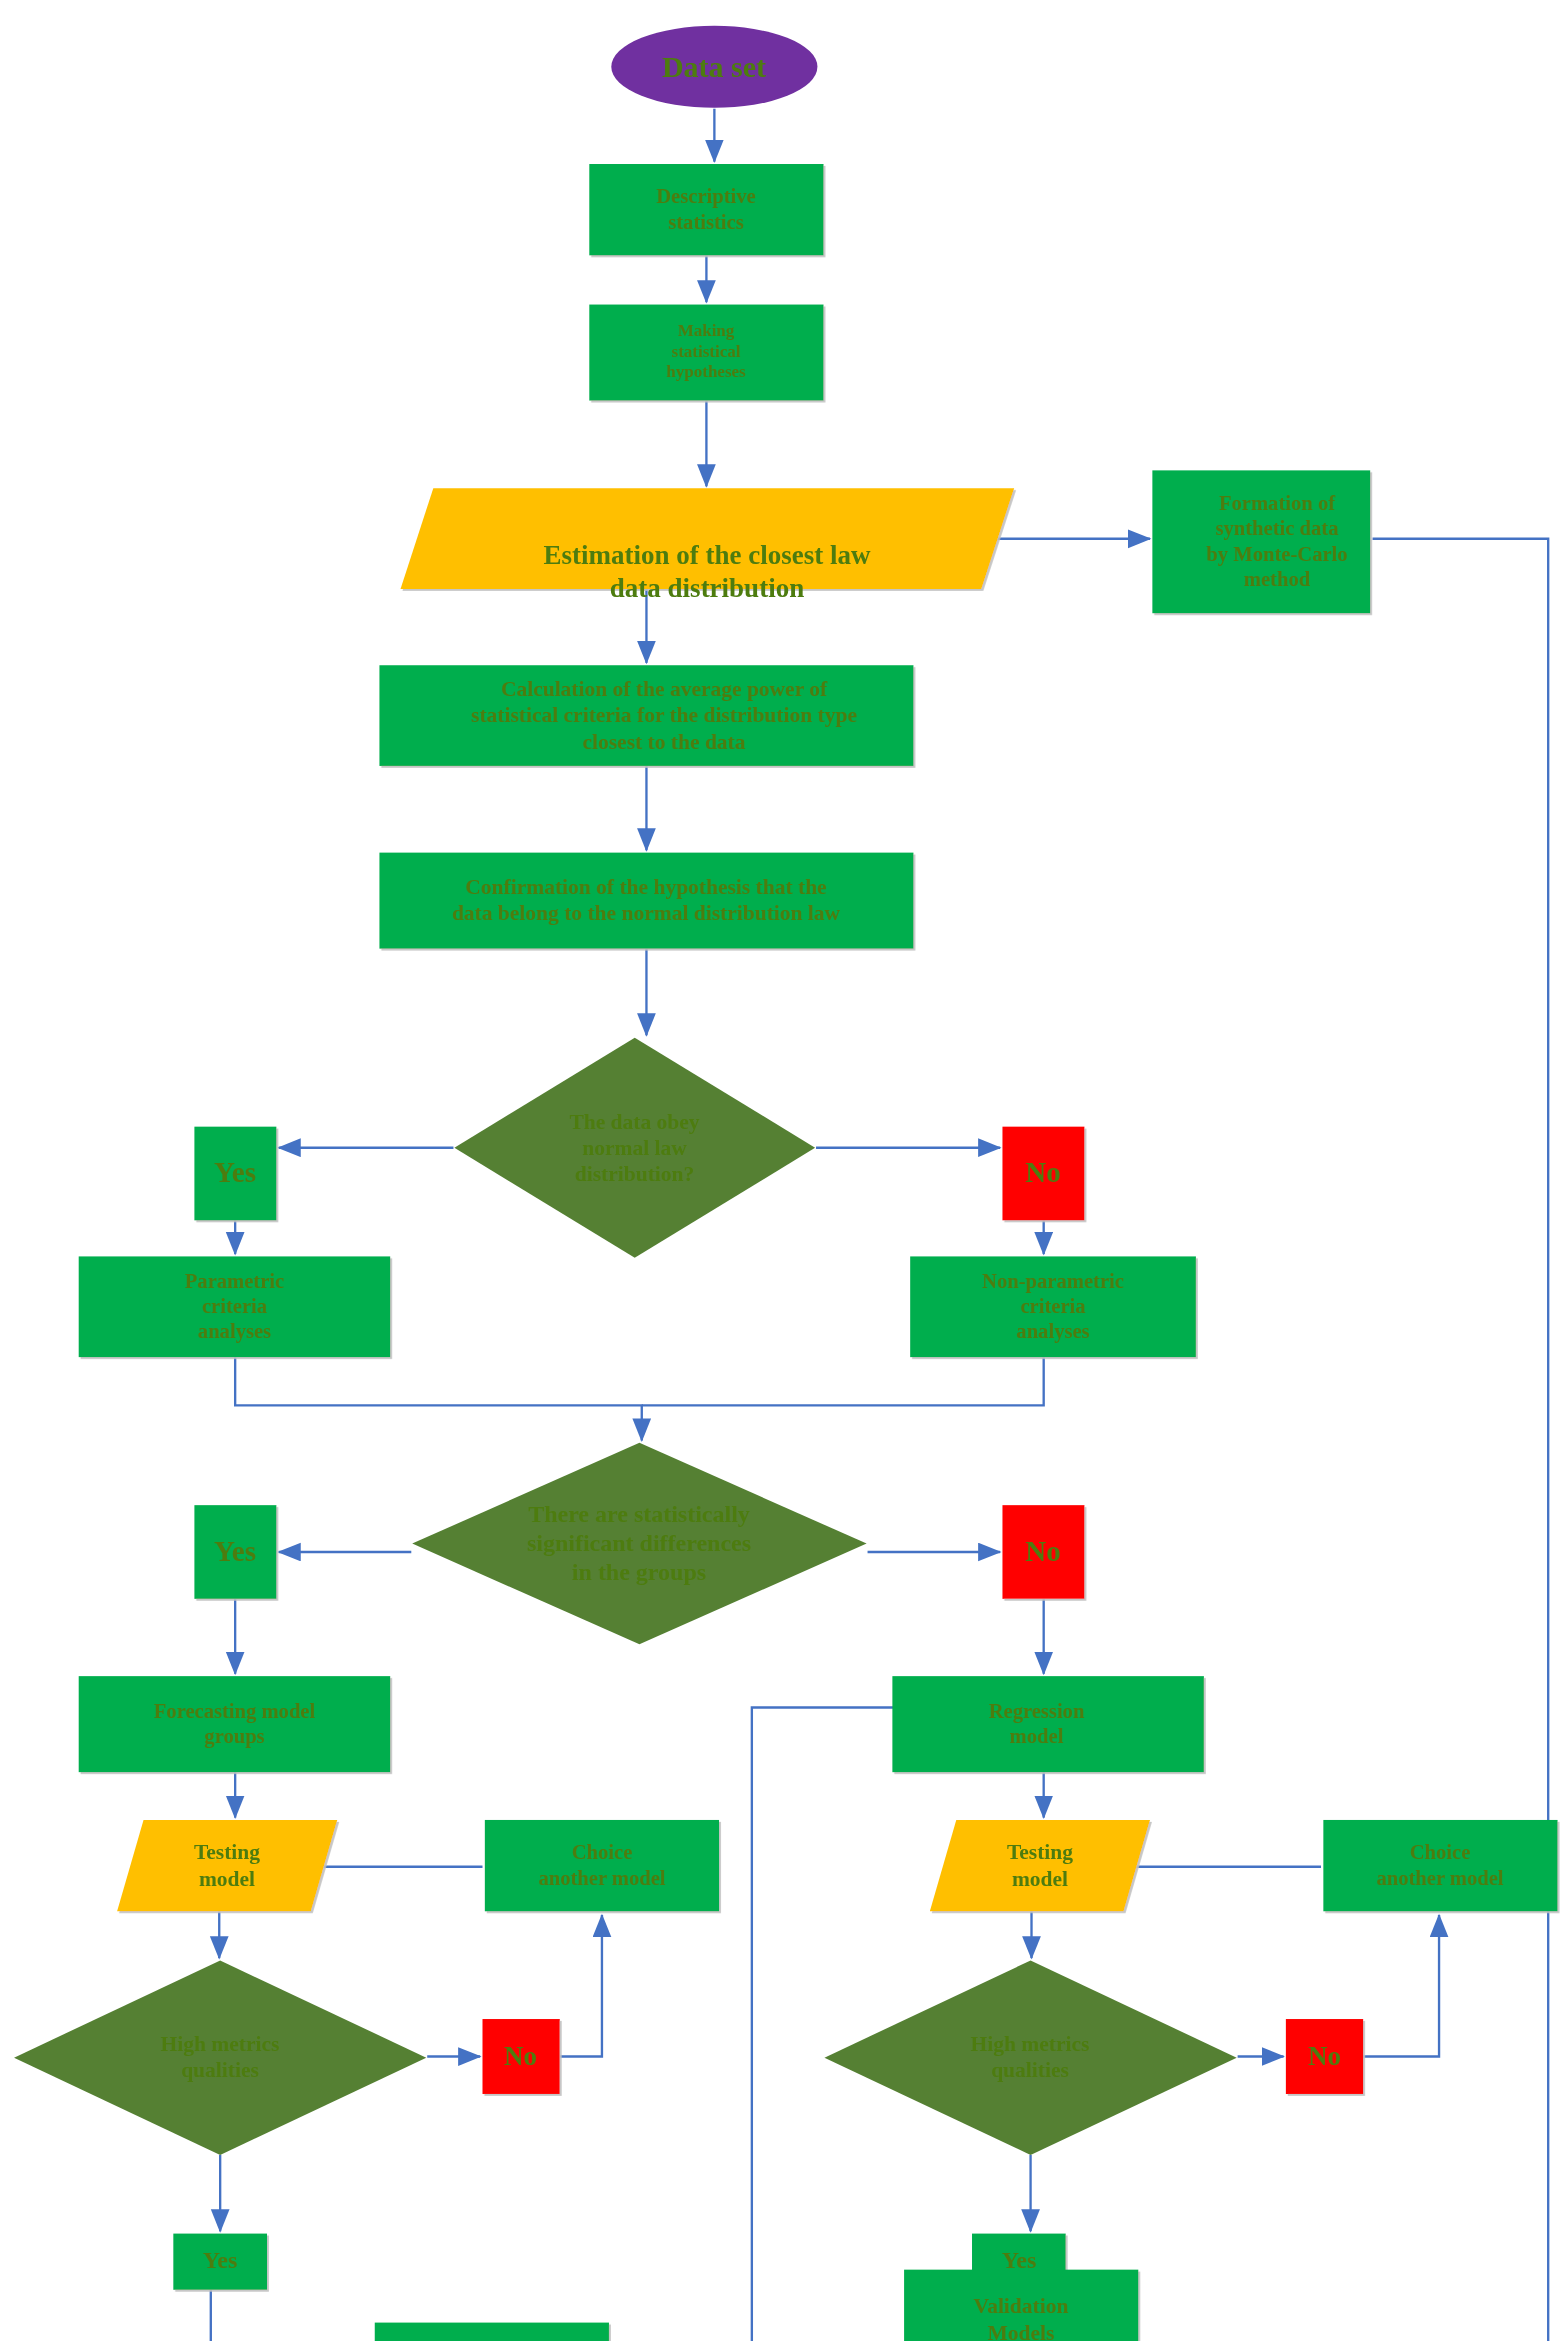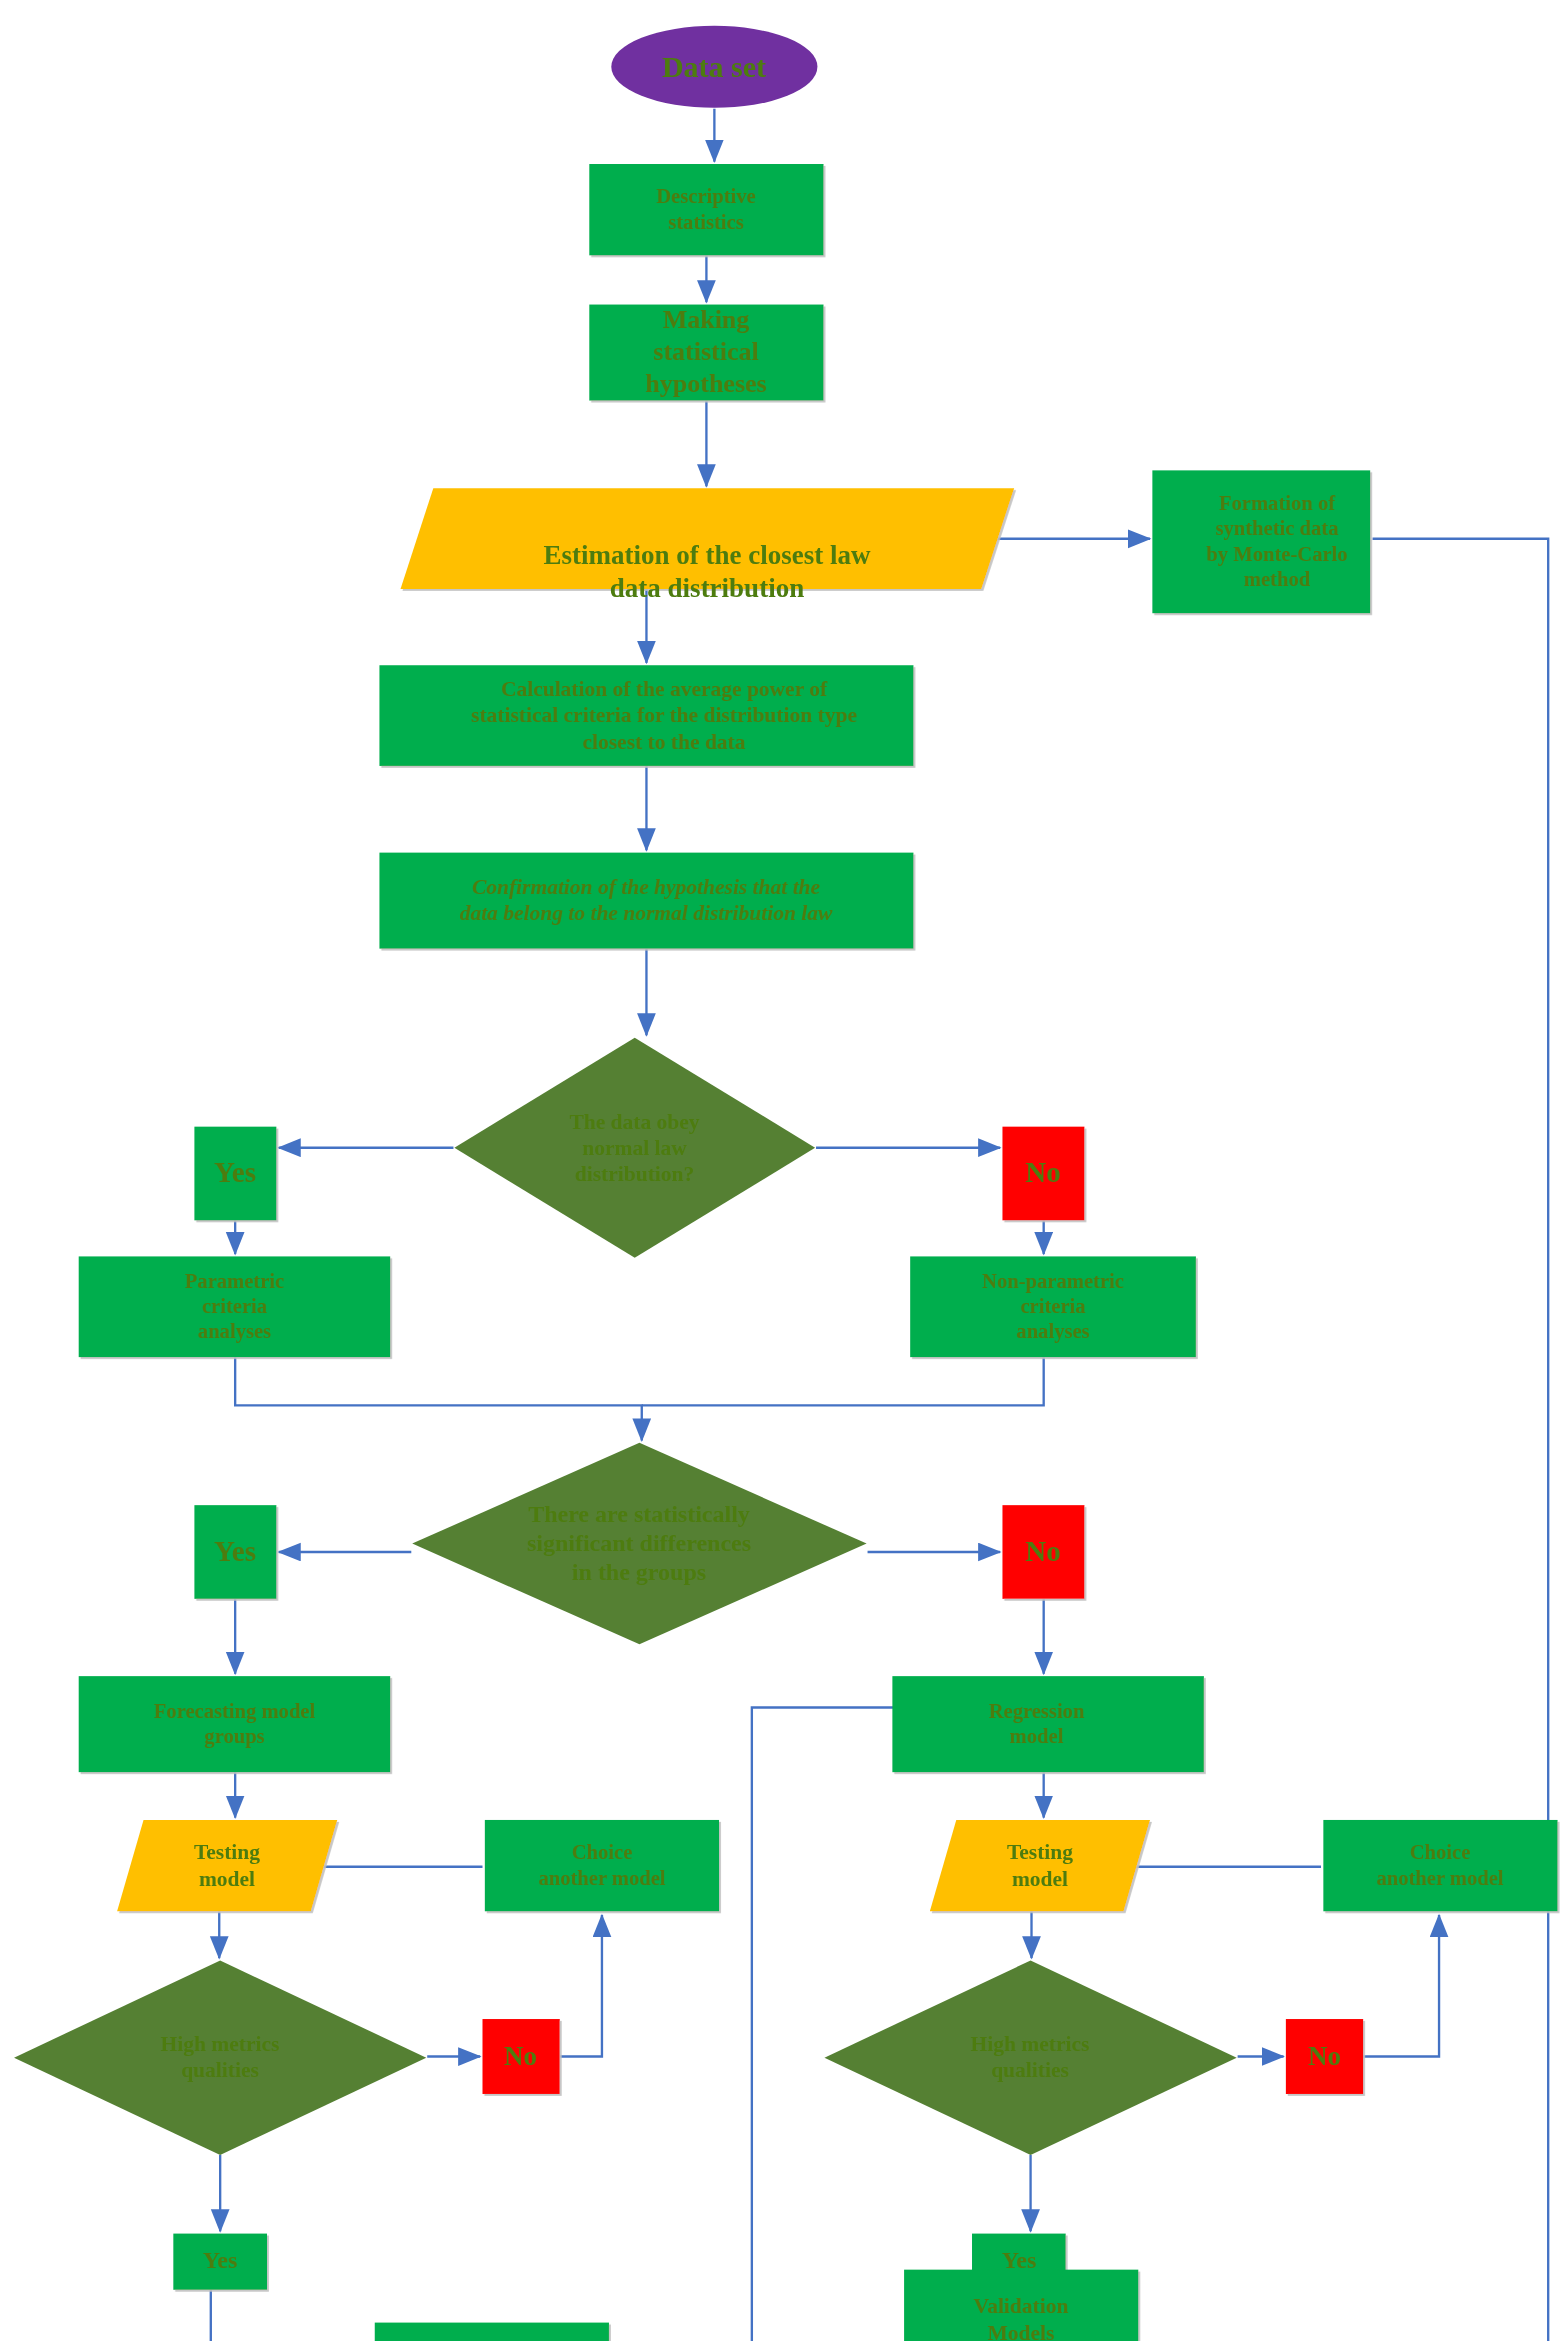--- a/index.html
+++ b/index.html
@@ -95,33 +95,33 @@
         <ellipse cx="2180" cy="5367.5" rx="240" ry="92.5" fill="#7030A0" class="shp"></ellipse>
       </g>
   </svg>
   <div id="label-layer">
       <div class="nodeText" style="left: 611px; top: 26px; width: 206px; height: 82px; font-size: 30px;">
         <div>Data set</div>
       </div>
       <div class="nodeText" style="left: 589px; top: 164px; width: 234px; height: 91px; font-size: 20.6px;">
         <div>Descriptive<br>statistics</div>
       </div>
-      <div class="nodeText" style="left: 589px; top: 304px; width: 234px; height: 96px; font-size: 26px;">
+      <div class="nodeText" style="left: 589px; top: 304px; width: 234px; height: 96px; font-size: 17px;">
         <div>Making<br>statistical<br>hypotheses</div>
       </div>
       <div class="nodeText" style="left: 400px; top: 488px; width: 614px; height: 101px; font-size: 27px; margin-top: 33px;">
         <div>Estimation of the closest law<br>data distribution</div>
       </div>
       <div class="nodeText" style="left: 1152px; top: 470px; width: 250px; height: 143px; font-size: 20.6px;">
         <div>Formation of<br>synthetic data<br>by Monte-Carlo<br>method</div>
       </div>
       <div class="nodeText" style="left: 379px; top: 665px; width: 534px; height: 101px; font-size: 21.5px; padding-left: 18px;">
         <div>Calculation of the average power of<br>statistical criteria for the distribution type<br>closest to the data</div>
       </div>
-      <div class="nodeText" style="left: 379px; top: 852px; width: 534px; height: 96px; font-size: 21.5px; font-style: italic;">
+      <div class="nodeText" style="left: 379px; top: 852px; width: 534px; height: 96px; font-size: 21.5px;">
         <div>Confirmation of the hypothesis that the<br>data belong to the normal distribution law</div>
       </div>
       <div class="nodeText" style="left: 454px; top: 1038px; width: 361px; height: 220px; font-size: 21.5px;">
         <div>The data obey<br>normal law<br>distribution?</div>
       </div>
       <div class="nodeText" style="left: 194px; top: 1126px; width: 82px; height: 94px; font-size: 29px;">
         <div>Yes</div>
       </div>
       <div class="nodeText" style="left: 1002px; top: 1126px; width: 82px; height: 94px; font-size: 29px;">
         <div>No</div>

